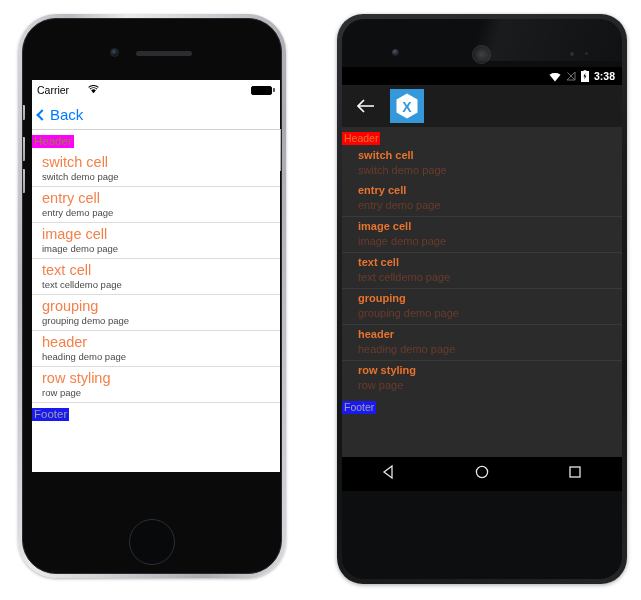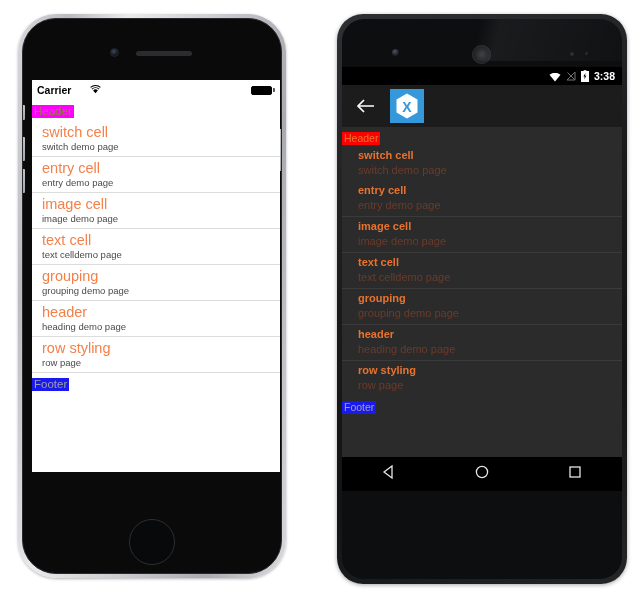--- a/index.html
+++ b/index.html
@@ -60,21 +60,21 @@
   .ip-vol1 { left: -1px; top: 118px; width: 3px; height: 24px; }
   .ip-vol2 { left: -1px; top: 150px; width: 3px; height: 24px; }
   .ip-silent { left: -1px; top: 86px; width: 3px; height: 15px; }
   .ip-power { right: -1px; top: 110px; width: 3px; height: 42px; }
 
   
   .ios-status {
     height: 20px; display: flex; align-items: center;
     padding: 0 5px; font-size: 10.5px; color: #000; position: relative;
   }
-  .ios-carrier { display: flex; align-items: flex-end; gap: 19px; font-weight: bold; }
+  .ios-carrier { display: flex; align-items: flex-end; gap: 19px; }
   .ios-time {
     position: absolute; left: 0; right: 0; text-align: center;
     font-size: 10.5px; font-weight: bold; letter-spacing: -.2px;
   }
   .ios-batt {
     margin-left: auto; display: flex; align-items: center; gap: 1px;
     position: relative; z-index: 2;
   }
   .ios-batt-body {
     width: 21px; height: 9px; border: 1px solid #000; border-radius: 2px;
@@ -255,20 +255,26 @@
                 <path d="M0.6 2.4 a7.4 7.4 0 0 1 9.8 0" stroke="#000" stroke-width="1.1" fill="none"></path>
               </svg>
             </span>
           </span>
           <span class="ios-batt">
             <span class="ios-batt-body"></span>
             <span class="ios-batt-cap"></span>
           </span>
         </div>
 
+        <div class="ios-nav">
+          <span class="ios-back">
+            <span class="ios-chevron"></span>
+            <span>Back</span>
+          </span>
+        </div>
 
         <div class="ios-list">
           <div class="ios-header-row">
             <span class="ios-header-band">Header</span>
           </div>
 
           <div class="ios-cell">
             <div class="ios-cell-title">switch cell</div>
             <div class="ios-cell-sub">switch demo page</div>
           </div>

